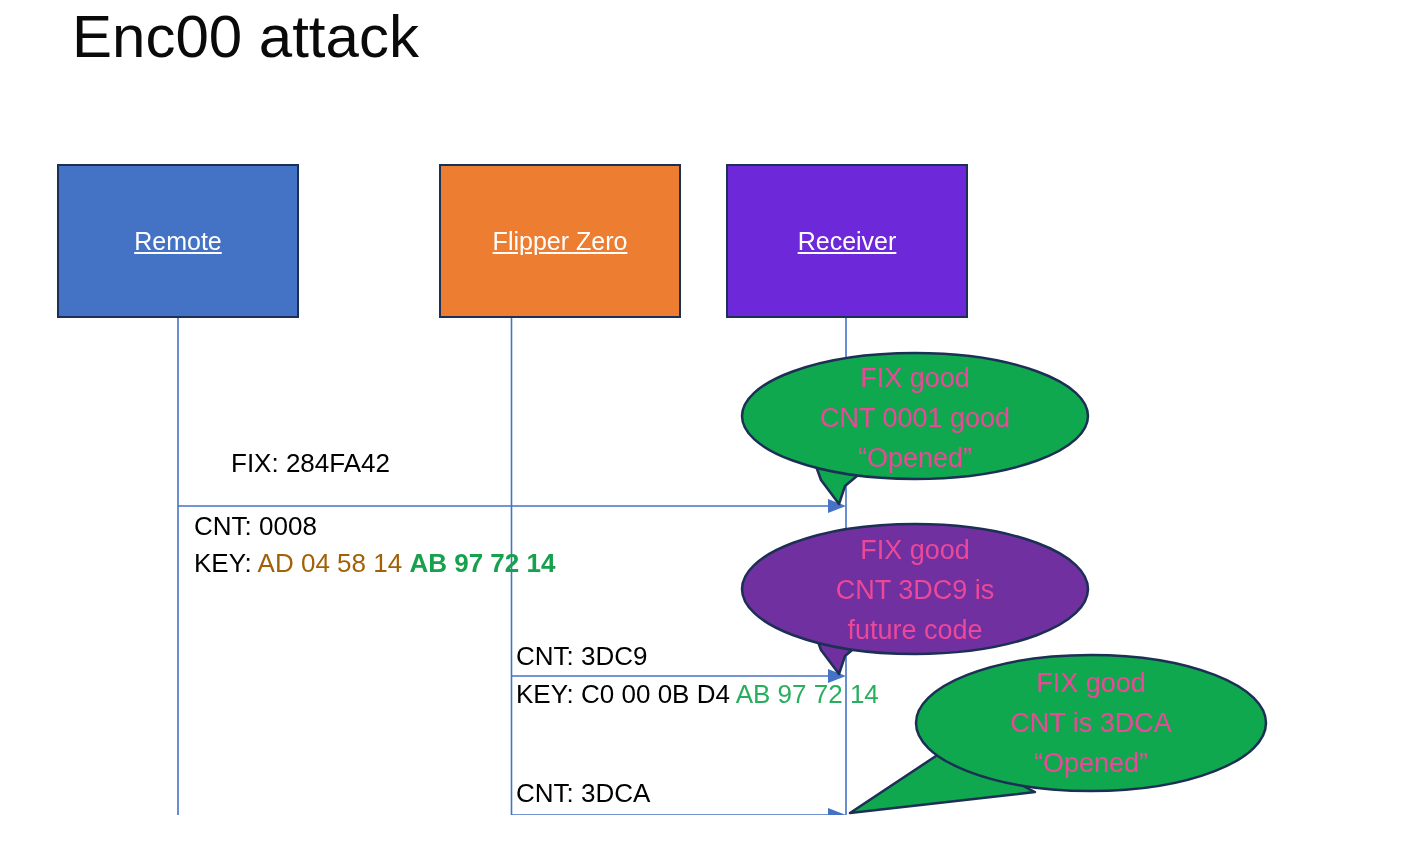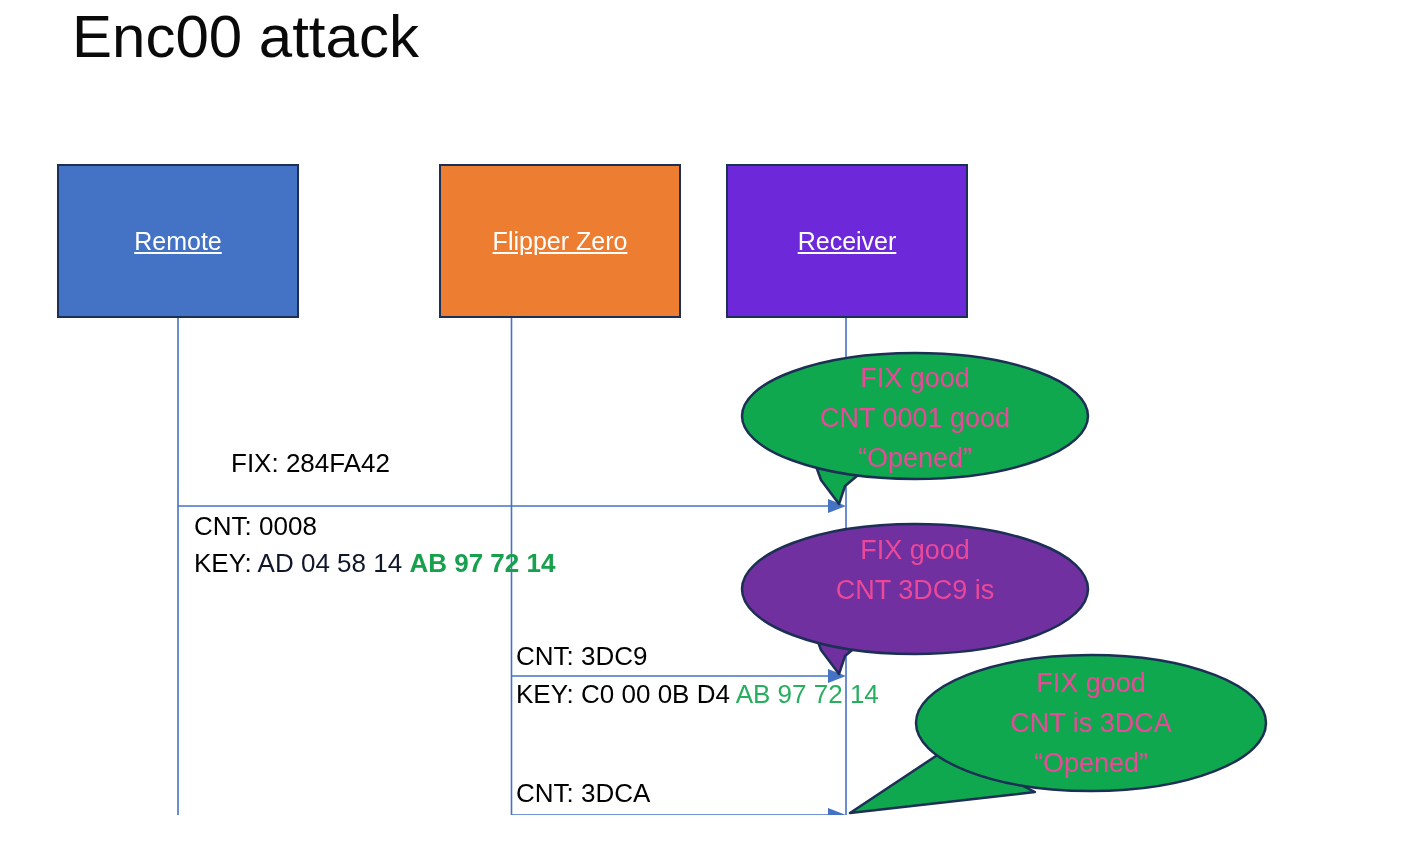--- a/index.html
+++ b/index.html
@@ -24,21 +24,21 @@
   #diagram-svg{position:absolute;left:0;top:0;width:1408px;height:859px;}
   .lifeline{stroke:#4472c4;stroke-width:1.6;fill:none;}
   .msg-line{stroke:#4472c4;stroke-width:1.6;fill:none;}
   .msg-head{fill:#4472c4;stroke:none;}
   .shape-green{fill:#0fa84f;stroke:#1c2f54;stroke-width:2.5;}
   .shape-purple{fill:#7030a0;stroke:#1c2f54;stroke-width:2.5;}
   .tail-green{fill:#0fa84f;stroke:#1c2f54;stroke-width:2.5;stroke-linejoin:round;}
   .tail-purple{fill:#7030a0;stroke:#1c2f54;stroke-width:2.5;stroke-linejoin:round;}
   
   .msg-text{position:absolute;font-size:26px;color:#000000;white-space:nowrap;line-height:30px;}
-  .key-red{color:#0f172a;}
+  .key-red{color:#a16207;}
   .key-green-bold{color:#17a04e;font-weight:bold;}
   .key-green{color:#27ae5f;}
   
   .bubble-text{
     position:absolute;width:346px;text-align:center;color:#ec4899;
     font-size:27px;line-height:40px;white-space:nowrap;
   }
   #bubble-text-1{left:742px;top:358px;}
   #bubble-text-2{left:742px;top:530px;}
   #bubble-text-3{left:918px;top:663px;}
@@ -108,20 +108,21 @@
   <div class="msg-text" id="msg3-cnt">CNT: 3DCA</div>
 
   <div class="bubble-text" id="bubble-text-1">
     <div>FIX good</div>
     <div>CNT 0001 good</div>
     <div>“Opened”</div>
   </div>
   <div class="bubble-text" id="bubble-text-2">
     <div>FIX good</div>
     <div>CNT 3DC9 is</div>
+    <div>future code</div>
   </div>
   <div class="bubble-text" id="bubble-text-3">
     <div>FIX good</div>
     <div>CNT is 3DCA</div>
     <div>“Opened”</div>
   </div>
 
 </div>
 
 </body></html>

